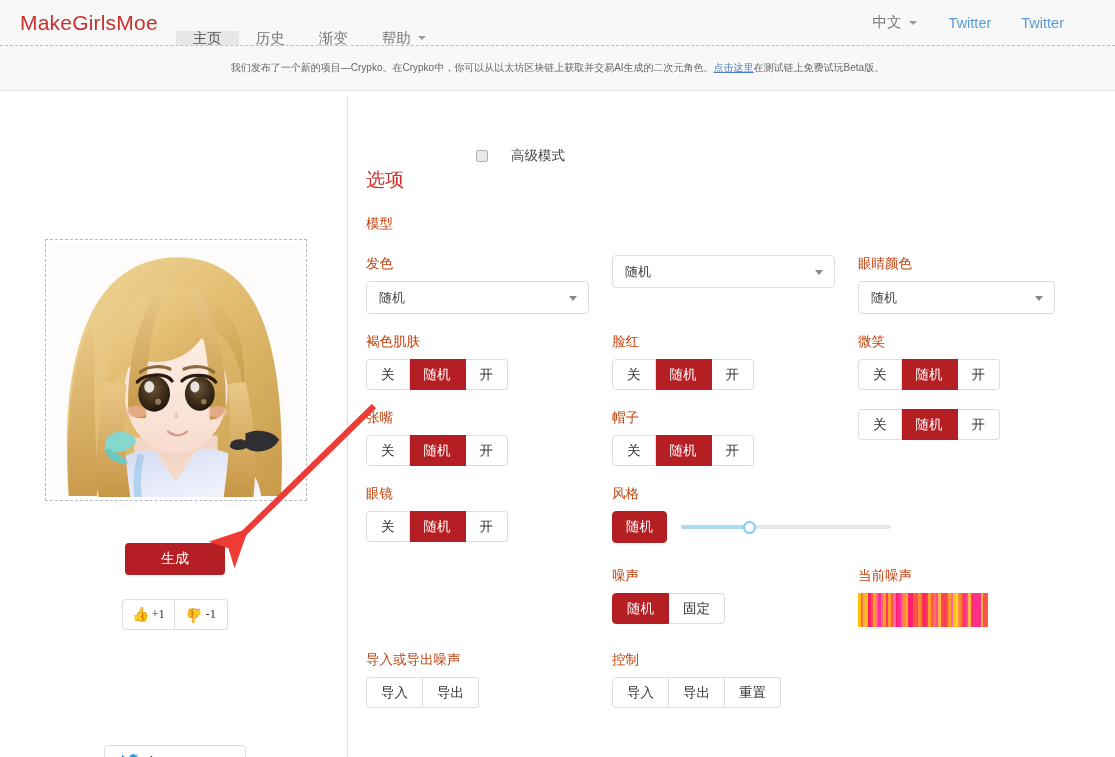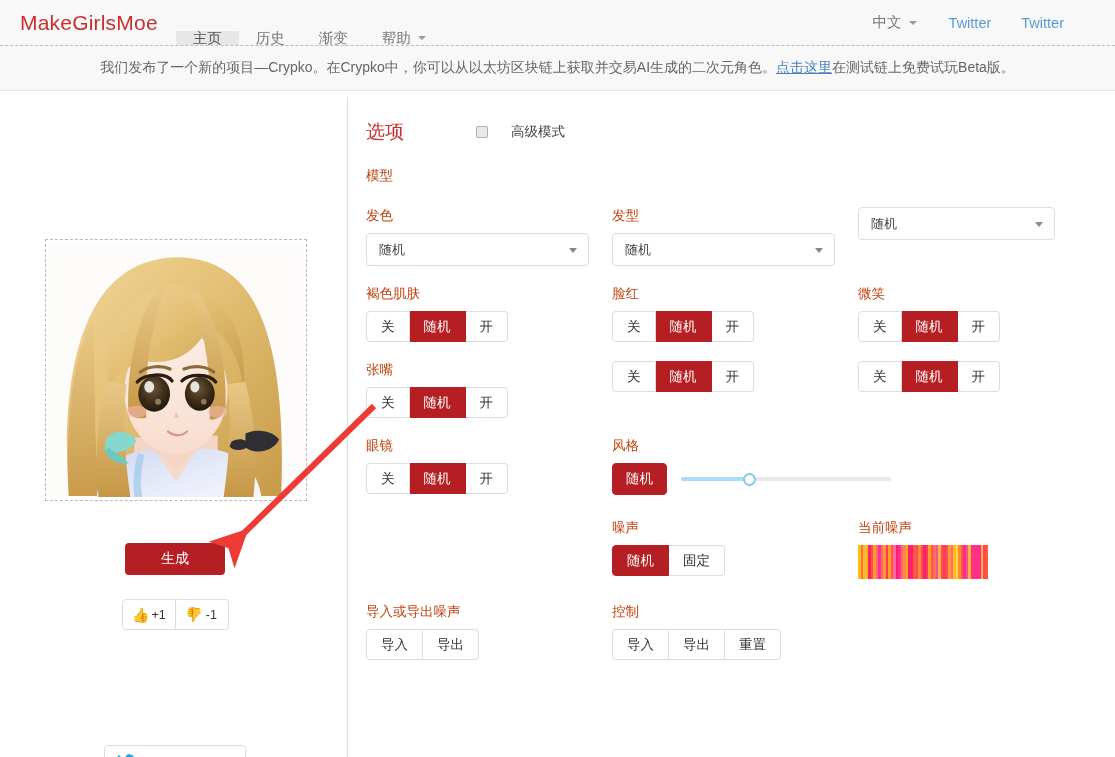--- a/index.html
+++ b/index.html
@@ -63,36 +63,37 @@
     border-bottom:1px solid #e4e4e4;
     position:relative;
     display:flex; align-items:center; justify-content:center;
   }
   .banner:before {
     content:"";
     position:absolute; left:0; right:0; top:0;
     border-top:1px dashed #bdbdbd;
   }
   .banner-text {
-    font-size:14px;
+    font-size:10px;
     color:#666;
     white-space:nowrap;
   }
   .banner-text a { color:#4a7fc1; text-decoration:underline; }
 
   
   .main {
     display:flex;
     height:calc(757px - 92px);
     position:relative;
   }
   .left-pane {
     width:347px;
     position:relative;
     flex:none;
+    font-family:Liberation Serif, serif;
   }
   .divider {
     width:1px;
     background:#e0e0e0;
     height:660px;
     margin-top:6px;
     flex:none;
   }
   .right-pane {
     flex:1;
@@ -174,20 +175,21 @@
 
   
   .opt-head {
     display:flex; align-items:center;
     margin-bottom:22px;
   }
   .opt-title {
     font-size:19px;
     color:#c9302c;
     margin-right:72px;
+    margin-top:48px;
   }
   .adv-wrap { display:flex; align-items:center; gap:23px; font-size:13.5px; color:#444; cursor:pointer;}
   .adv-box {
     width:12px;height:12px;
     border:1px solid #b0b0b0;
     background:#e9e9e9;
     border-radius:2px;
     display:inline-block;
   }
 
@@ -447,27 +449,27 @@
     <div class="grid3">
 
       <div class="cell">
         <div class="field-label">发色</div>
         <div class="select">
           <span>随机</span>
           <i class="caret-d"></i>
         </div>
       </div>
       <div class="cell">
-        <div class="field-label">发型</div>
         <div class="select">
           <span>随机</span>
           <i class="caret-d"></i>
         </div>
       </div>
       <div class="cell">
+        <div class="field-label">眼睛颜色</div>
         <div class="select">
           <span>随机</span>
           <i class="caret-d"></i>
         </div>
       </div>
 
       <div class="cell">
         <div class="field-label">褐色肌肤</div>
         <div class="btn-group">
           <button class="bg-btn">关</button>
@@ -494,20 +496,21 @@
 
       <div class="cell">
         <div class="field-label">张嘴</div>
         <div class="btn-group">
           <button class="bg-btn">关</button>
           <button class="bg-btn active">随机</button>
           <button class="bg-btn">开</button>
         </div>
       </div>
       <div class="cell">
+        <div class="field-label">帽子</div>
         <div class="btn-group">
           <button class="bg-btn">关</button>
           <button class="bg-btn active">随机</button>
           <button class="bg-btn">开</button>
         </div>
       </div>
       <div class="cell">
         <div class="btn-group">
           <button class="bg-btn">关</button>
           <button class="bg-btn active">随机</button>

